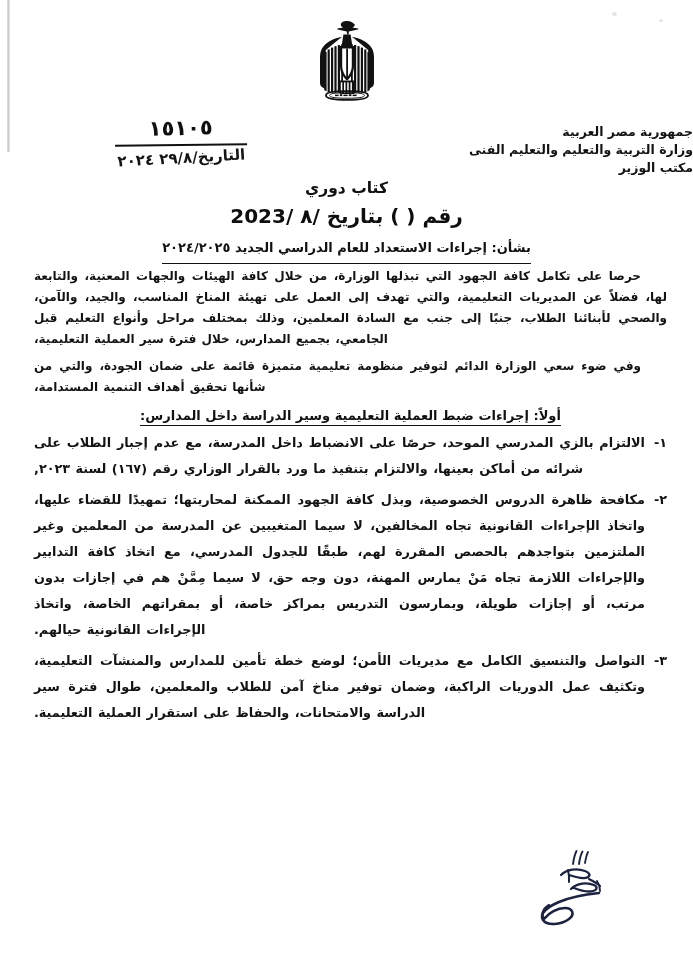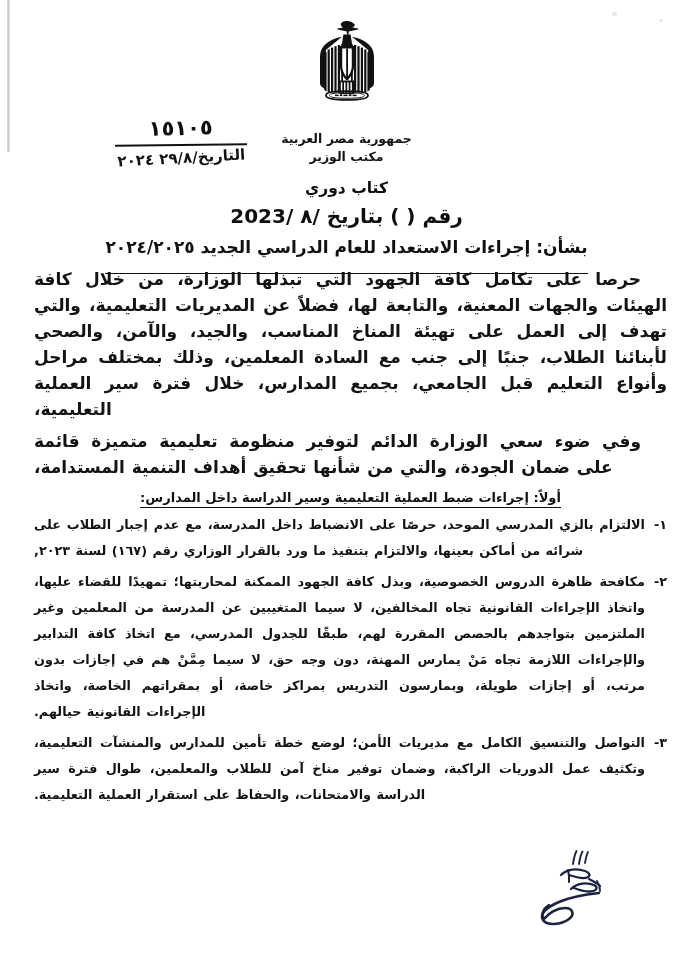--- a/index.html
+++ b/index.html
@@ -52,24 +52,23 @@
     text-align: center;
   }
   .emblem {
     display: inline-block;
     width: 86px;
     height: 92px;
     line-height: 0;
   }
   .ministry-lines {
     position: absolute;
-    top: 113px;
+    top: 106px;
     left: 0;
     right: 0;
-    text-align: center;
   }
   .ministry-lines div {
     font-family: "DejaVu Sans", sans-serif;
     font-weight: 700;
     color: #131313;
     letter-spacing: -0.2px;
   }
   .m-line1 { font-size: 12.5px; margin-bottom: 3px; }
   .m-line2 { font-size: 12.5px; margin-bottom: 3px; }
   .m-line3 { font-size: 12.5px; }
@@ -124,40 +123,40 @@
   }
   .doc-number-line {
     font-size: 20px;
     font-weight: 700;
     color: #0e0e0e;
     letter-spacing: 0.4px;
     margin-bottom: 9px;
     white-space: nowrap;
   }
   .subject-line {
-    font-size: 17px;
+    font-size: 13px;
     font-weight: 700;
     color: #111;
     display: inline-block;
     border-bottom: 1.6px solid #111;
-    padding-bottom: 16px;
+    padding-bottom: 8px;
     letter-spacing: -0.1px;
   }
 
   
   .body {
     position: absolute;
     top: 266px;
     left: 34px;
     right: 26px;
   }
   p.para {
     margin: 0 0 6px 0;
-    font-size: 17px;
-    line-height: 26px;
+    font-size: 12px;
+    line-height: 21px;
     color: #131313;
     text-align: justify;
     text-align-last: left;
     font-weight: 700;
     letter-spacing: -0.15px;
     word-spacing: 1px;
   }
   p.para.indent-first {
     text-indent: 26px;
   }
@@ -275,20 +274,21 @@
               <rect x="44.8" y="76.2" width="2.6" height="1.9"></rect>
               <rect x="48.6" y="76.6" width="4" height="1.5"></rect>
             </g>
           </g>
         </svg>
       </span>
     </div>
 
     <div class="ministry-lines">
       <div class="m-line1">جمهورية مصر العربية</div>
+      <div class="m-line2">وزارة التربية والتعليم والتعليم الفنى</div>
       <div class="m-line3">مكتب الوزير</div>
     </div>
 
     <div class="docnum-block">
       <div class="docnum">١٥١٠٥</div>
       <div class="docnum-rule"></div>
       <div class="docdate">التاريخ/٢٩/٨ ٢٠٢٤</div>
     </div>
   </div>
 

